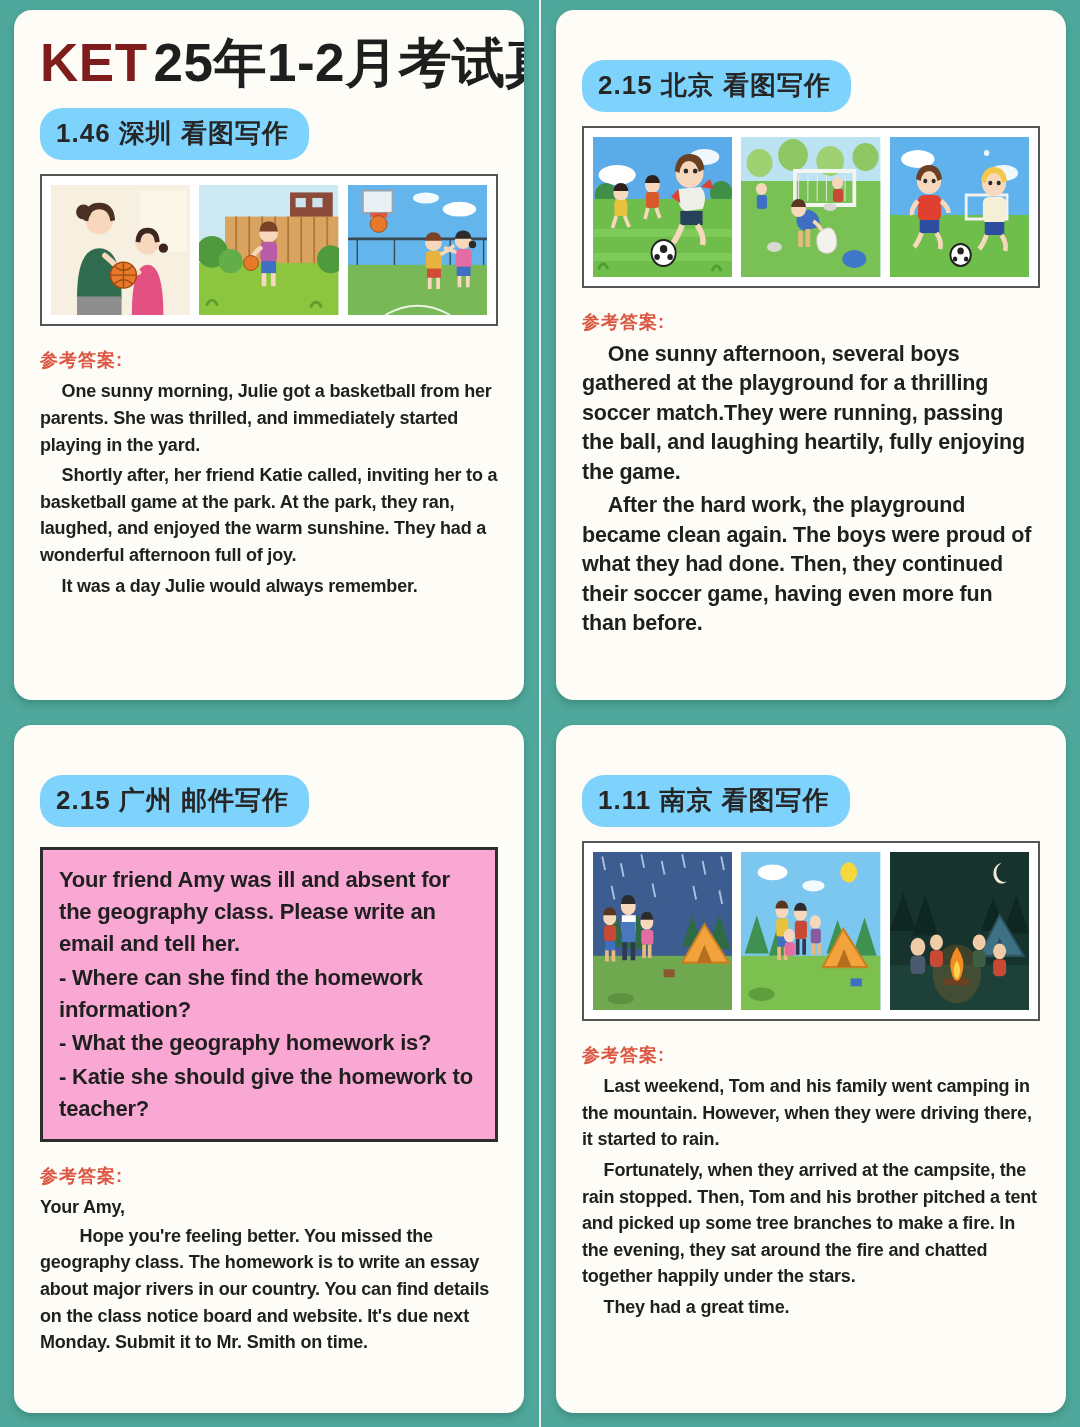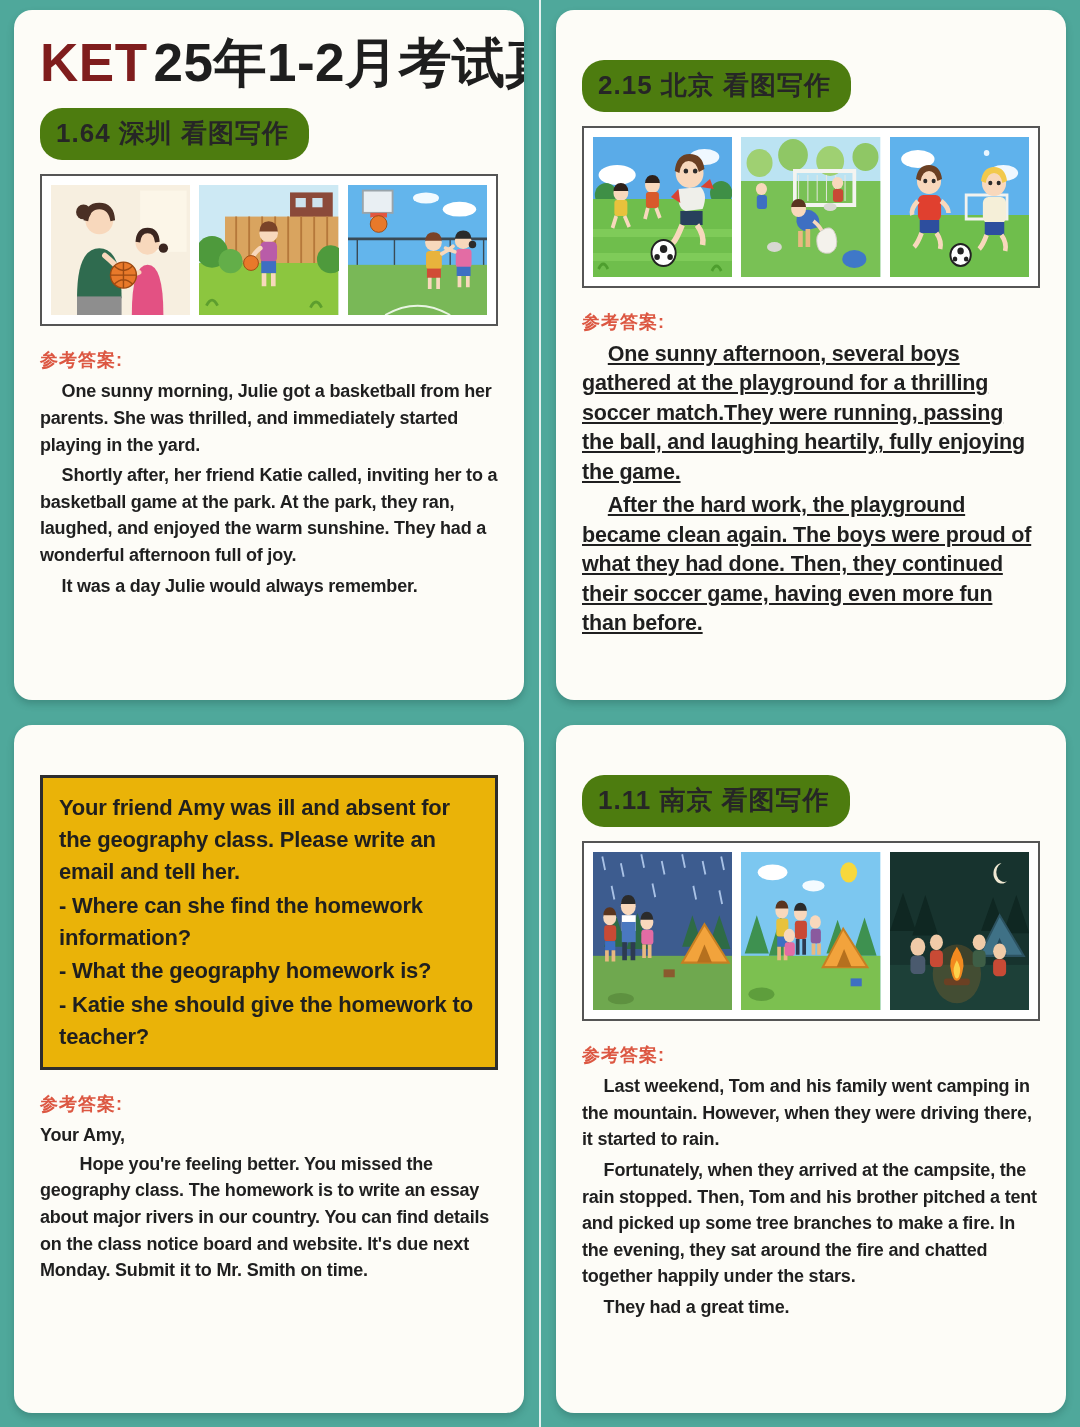--- a/index.html
+++ b/index.html
@@ -32,21 +32,21 @@
   .title{
     margin:24px 0 10px 0;
     font-size:53px;line-height:1.1;
     font-weight:900;color:#1e1e1e;
     letter-spacing:.5px;
     white-space:nowrap;
   }
   .title .brand{color:#7f1d1d;margin-right:6px;}
   .badge{
     display:inline-block;
-    background:#4d7c0f;
+    background:#7dd3fc;
     color:#262626;
     font-size:26px;font-weight:800;
     padding:8px 20px 9px 16px;
     border-radius:22px;
     margin:6px 0 14px 0;
     letter-spacing:1px;
   }
   .pad-top{padding-top:44px;}
   .picbox{
     background:#ffffff;
@@ -64,46 +64,46 @@
     margin:22px 0 6px 0;
     letter-spacing:1px;
   }
   .body{
     color:#1f1f1f;
     font-size:18px;font-weight:700;
     line-height:1.48;
     margin:2px 0 4px 0;
     letter-spacing:-.2px;
   }
-  .tight{font-size:21.5px;line-height:1.37;text-decoration:underline;}
+  .tight{font-size:21.5px;line-height:1.37;}
   .indent{text-indent:1.2em;}
   .indent2{text-indent:2.2em;}
   .promptbox{
     border:3px solid #2d2d2d;
-    background:#eab308;
+    background:#f9a8d4;
     padding:12px 16px;
     margin-top:6px;
   }
   .promptbox p{
     margin:2px 0;
     color:#1f1f1f;font-size:22px;font-weight:700;line-height:1.45;
     letter-spacing:-.2px;
   }
   .letter p{margin:2px 0;}
 </style>
 </head>
 <body>
 
 <div class="hairline"></div>
 
 <div class="grid">
 
   <section class="card">
     <h1 class="title"><span class="brand">KET</span><span>25年1-2月考试真题</span></h1>
-    <div class="badge">1.64 深圳 看图写作</div>
+    <div class="badge">1.46 深圳 看图写作</div>
     <div class="picbox h150">
       <div class="pic">
         <svg viewBox="0 0 150 140" preserveAspectRatio="none">
           <rect width="150" height="140" fill="#F7EFE0"></rect>
           <rect x="96" y="6" width="50" height="66" fill="#FCF6E8"></rect>
           <circle cx="52" cy="38" r="15" fill="#F8D8BC"></circle>
           <path d="M35 38 q1 -19 17 -19 q16 0 17 19 l-5 1 q-2 -13 -12 -13 q-10 0 -12 13 z" fill="#4A2F24"></path>
           <circle cx="35" cy="29" r="8" fill="#4A2F24"></circle>
           <path d="M28 122 q0 -54 24 -54 q24 0 24 54 z" fill="#2F6B4F"></path>
           <rect x="28" y="120" width="48" height="20" fill="#8E8E8E"></rect>
@@ -264,20 +264,21 @@
             <circle cx="82" cy="122" r="2.5" fill="#222"></circle>
         </svg>
       </div>
     </div>
     <div class="answer-label">参考答案:</div>
     <p class="body tight indent">One sunny afternoon, several boys gathered at the playground for a thrilling soccer match.They were running, passing the ball, and laughing heartily, fully enjoying the game.</p>
     <p class="body tight indent">After the hard work, the playground became clean again. The boys were proud of what they had done. Then, they continued their soccer game, having even more fun than before.</p>
   </section>
 
   <section class="card pad-top">
+    <div class="badge">2.15 广州 邮件写作</div>
     <div class="promptbox">
       <p>Your friend Amy was ill and absent for the geography class. Please write an email and tell her.</p>
       <p>- Where can she find the homework information?</p>
       <p>- What the geography homework is?</p>
       <p>- Katie she should give the homework to teacher?</p>
     </div>
     <div class="answer-label">参考答案:</div>
     <div class="letter">
       <p class="body">Your Amy,</p>
       <p class="body indent2">Hope you're feeling better. You missed the geography class. The homework is to write an essay about major rivers in our country. You can find details on the class notice board and website. It's due next Monday. Submit it to Mr. Smith on time.</p>

